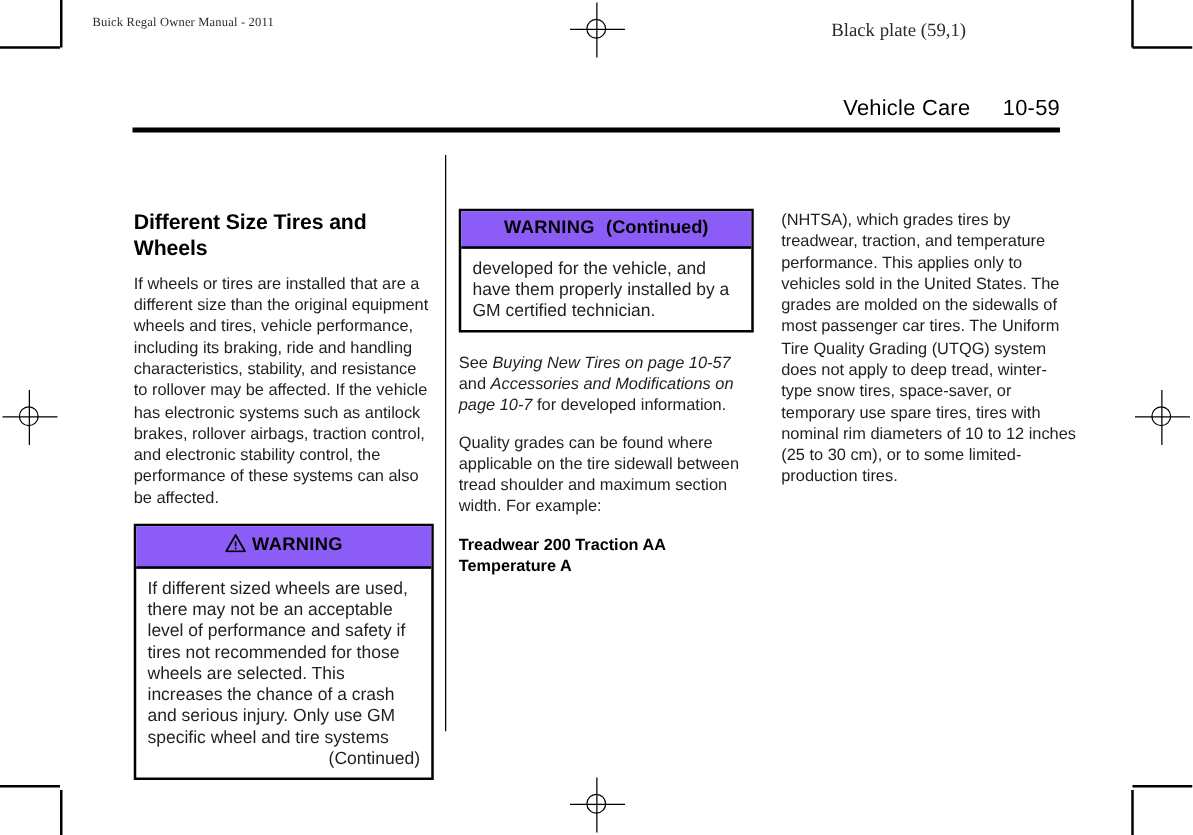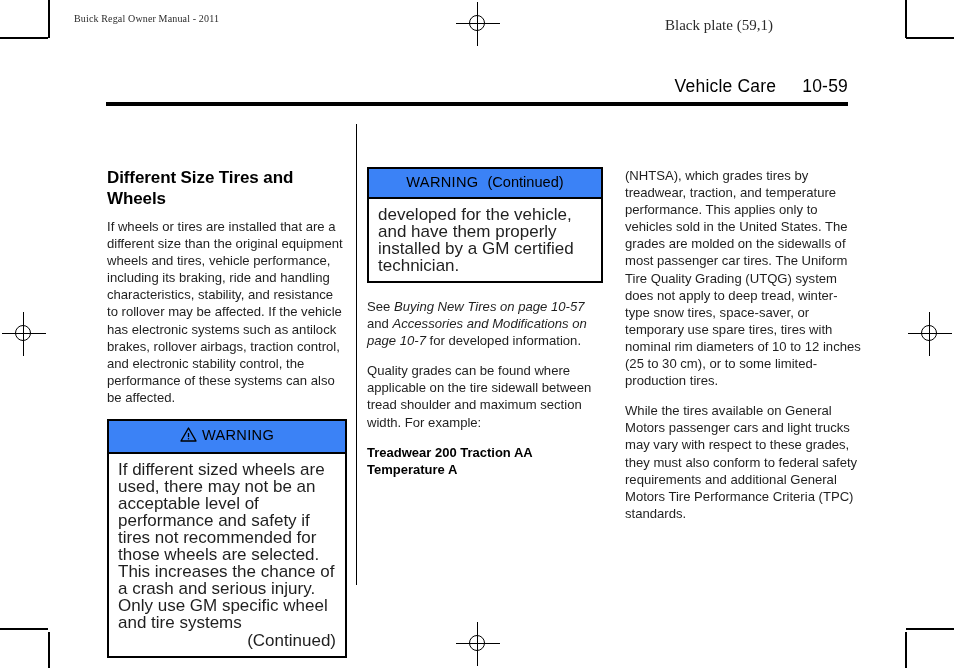--- a/index.html
+++ b/index.html
@@ -143,40 +143,40 @@
   p.body:last-child { margin-bottom: 0; }
   .ital { font-style: italic; }
 
   
   .warn-box {
     border: 2px solid #000;
     background: #fff;
     box-sizing: border-box;
   }
   .warn-head {
-    background: #3b82f6;
+    background: #8b5cf6;
     border-bottom: 2px solid #000;
     text-align: center;
     font-size: 14.6px;
-    font-weight: normal;
+    font-weight: bold;
     color: #000;
     padding: 6px 0 7px 0;
     line-height: 1;
     white-space: nowrap;
   }
   .warn-head .tri {
     display: inline-block;
     vertical-align: -2px;
     margin-right: 5px;
   }
   .warn-head .wtext { letter-spacing: .3px; }
   .warn-head .cont-lbl { margin-left: 9px; }
   .warn-body {
     padding: 7px 9px 7px 9px;
-    font-size: 17px;
+    font-size: 14px;
     line-height: 17.1px;
     color: #1f1f1f;
   }
   .warn-body p { margin: 0; }
   .warn-cont {
     text-align: right;
     margin-top: 3px;
   }
 
   #warn-box-1 { margin-top: 5px; width: 240px; }
@@ -268,14 +268,13 @@
 
 
   <p class="body">Quality grades can be found where applicable on the tire sidewall between tread shoulder and maximum section width. For example:</p>
 
   <h3 class="sub-head">Treadwear 200 Traction AA Temperature A</h3>
 
 </div>
 
 <div class="col" id="col-3">
   <p class="body">(NHTSA), which grades tires by treadwear, traction, and temperature performance. This applies only to vehicles sold in the United States. The grades are molded on the sidewalls of most passenger car tires. The Uniform Tire Quality Grading (UTQG) system does not apply to deep tread, winter-type snow tires, space-saver, or temporary use spare tires, tires with nominal rim diameters of 10 to 12 inches (25 to 30 cm), or to some limited-production tires.</p>
-  <p class="body">While the tires available on General Motors passenger cars and light trucks may vary with respect to these grades, they must also conform to federal safety requirements and additional General Motors Tire Performance Criteria (TPC) standards.</p>
 </div>
 
 </body></html>

